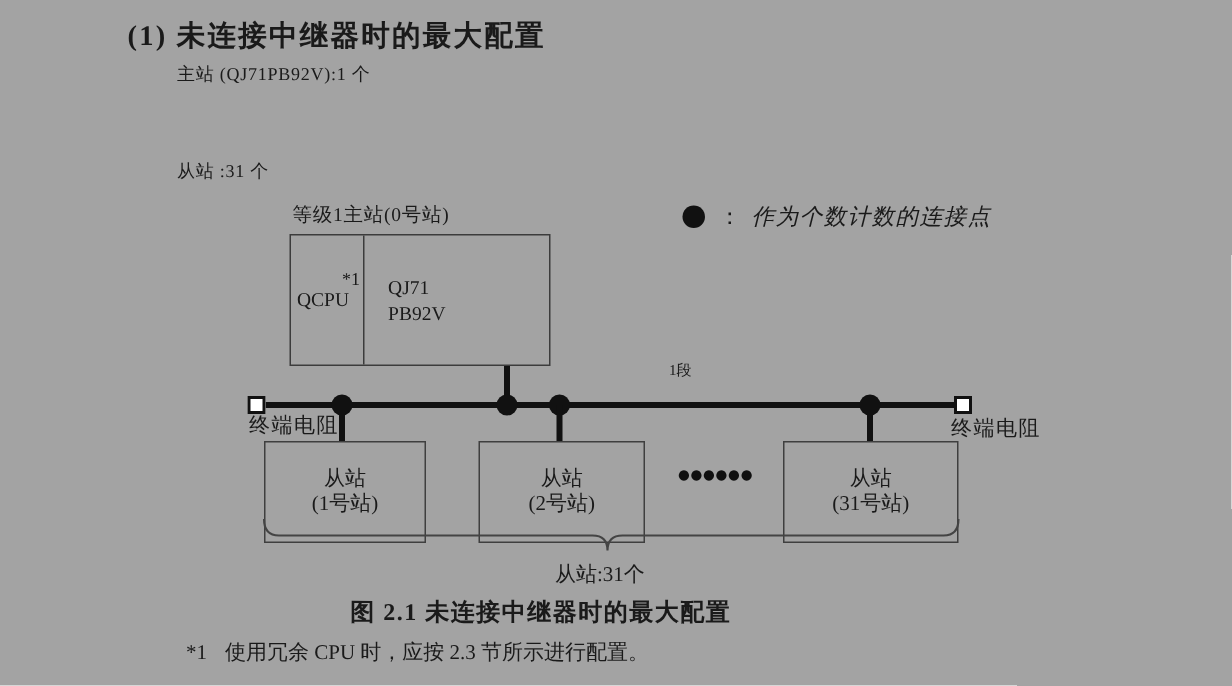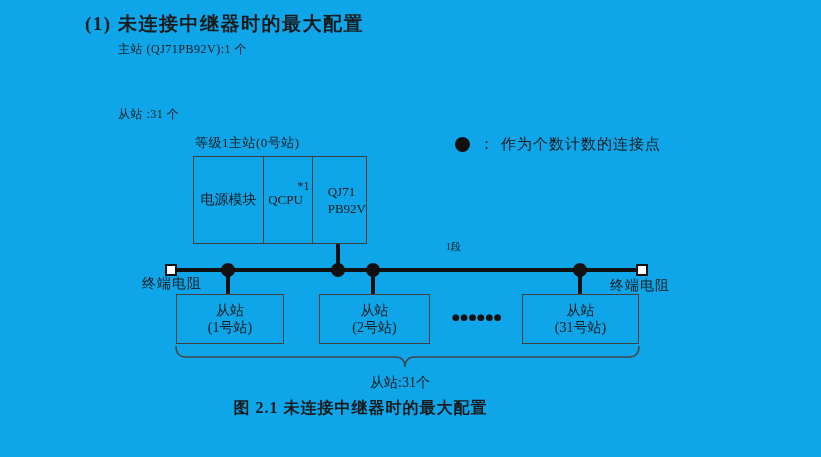--- a/index.html
+++ b/index.html
@@ -1,20 +1,20 @@
 <!DOCTYPE html>
 <html><head>
 <meta charset="utf-8">
 <style>
   html, body { margin: 0; padding: 0; background: #ffffff; }
   .page {
     position: relative;
     width: 821px;
     height: 457px;
-    background: #0ea5e9;
+    background: #a3a3a3;
     font-family: "Liberation Serif", "DejaVu Serif", serif;
     color: #1a1a1a;
     overflow: hidden;
   }
   .abs { position: absolute; }
 
   .heading {
     left: 85px; top: 11px;
     font-size: 19px; font-weight: bold; letter-spacing: 1.5px;
     white-space: nowrap;
@@ -23,21 +23,21 @@
   .cfg-line.l1 { top: 41px; }
   .cfg-line.l2 { top: 66px; margin-top: 40px; }
 
   
   .legend { left: 455px; top: 135px; display: flex; align-items: center; white-space: nowrap; }
   .legend-dot {
     width: 15px; height: 15px; border-radius: 50%;
     background: #111; flex: 0 0 auto;
   }
   .legend-colon { font-size: 15px; margin: 0 7px 0 9px; }
-  .legend-text { font-size: 15px; letter-spacing: 1px; }
+  .legend-text { font-size: 15px; letter-spacing: 1px; font-style: italic; }
 
   
   .master-label { left: 195px; top: 134px; font-size: 13px; letter-spacing: 0.5px; white-space: nowrap; }
   .master-box {
     left: 193px; top: 156px; width: 174px; height: 88px;
     border: 1.5px solid #3c3c3c; box-sizing: border-box;
     display: flex;
   }
   .cell { box-sizing: border-box; display: flex; align-items: center; justify-content: center; position: relative; }
   .cell-power  { width: 71px; border-right: 1.5px solid #3c3c3c; font-size: 14px; }
@@ -47,40 +47,40 @@
   .two-line { line-height: 17px; }
 
   
   .bus-line { left: 177px; top: 268px; width: 460px; height: 4px; background: #111; }
   .terminator {
     width: 12px; height: 12px; box-sizing: border-box;
     border: 2px solid #111; background: #fff;
   }
   .term-left  { left: 165px; top: 264px; }
   .term-right { left: 636px; top: 264px; }
-  .term-label { font-size: 14px; letter-spacing: 1px; white-space: nowrap; }
+  .term-label { font-size: 14px; letter-spacing: 1px; white-space: nowrap; margin-left: 24px; }
   .term-label-left  { left: 142px; top: 275px; }
   .term-label-right { left: 610px; top: 277px; }
   .segment-label { left: 446px; top: 240px; font-size: 10px; white-space: nowrap; }
 
   .conn-dot {
     width: 14px; height: 14px; border-radius: 50%; background: #111;
     top: 263px;
   }
   .dot-1 { left: 221px; } .dot-2 { left: 331px; } .dot-3 { left: 366px; } .dot-4 { left: 573px; }
 
   .stub { width: 4px; background: #111; }
   .stub-master { left: 336px; top: 244px; height: 26px; }
   .stub-s1 { left: 226px; top: 270px; height: 24px; }
   .stub-s2 { left: 371px; top: 270px; height: 24px; }
   .stub-s31 { left: 578px; top: 270px; height: 24px; }
 
   
   .slave-box {
-    top: 294px; height: 50px;
+    top: 294px; height: 68px;
     border: 1.5px solid #3f3f3f; box-sizing: border-box;
     display: flex; align-items: center; justify-content: center;
     text-align: center; font-size: 14px; line-height: 16px;
   }
   .slave-1  { left: 176px; width: 108px; }
   .slave-2  { left: 319px; width: 111px; }
   .slave-31 { left: 522px; width: 117px; }
 
   .ellipsis {
     left: 452px; top: 313px;
@@ -109,21 +109,20 @@
   <div class="abs cfg-line l2">从站 :31 个</div>
 
   <div class="abs legend">
     <span class="legend-dot"></span>
     <span class="legend-colon">：</span>
     <span class="legend-text">作为个数计数的连接点</span>
   </div>
 
   <div class="abs master-label">等级1主站(0号站)</div>
   <div class="abs master-box">
-    <div class="cell cell-power">电源模块</div>
     <div class="cell cell-cpu">
       <span class="fn-ref">*1</span>
       <span>QCPU</span>
     </div>
     <div class="cell cell-module">
       <div class="two-line">
         <div>QJ71</div>
         <div>PB92V</div>
       </div>
     </div>
@@ -165,14 +164,17 @@
       <div>(31号站)</div>
     </div>
   </div>
 
   <svg class="abs brace-svg" width="470" height="24" viewBox="0 0 470 24">
     <path d="M4,1 Q4,12 14,12 L223,12 Q233,12 233,22 Q233,12 243,12 L457,12 Q467,12 467,1" fill="none" stroke="#444" stroke-width="1.4"></path>
   </svg>
   <div class="abs count-label">从站:31个</div>
 
   <div class="abs caption">图 2.1 未连接中继器时的最大配置</div>
+  <div class="abs footnote">
+    <span class="marker">*1</span><span>使用冗余 CPU 时，应按 2.3 节所示进行配置。</span>
+  </div>
 
 </div>
 
 </body></html>

